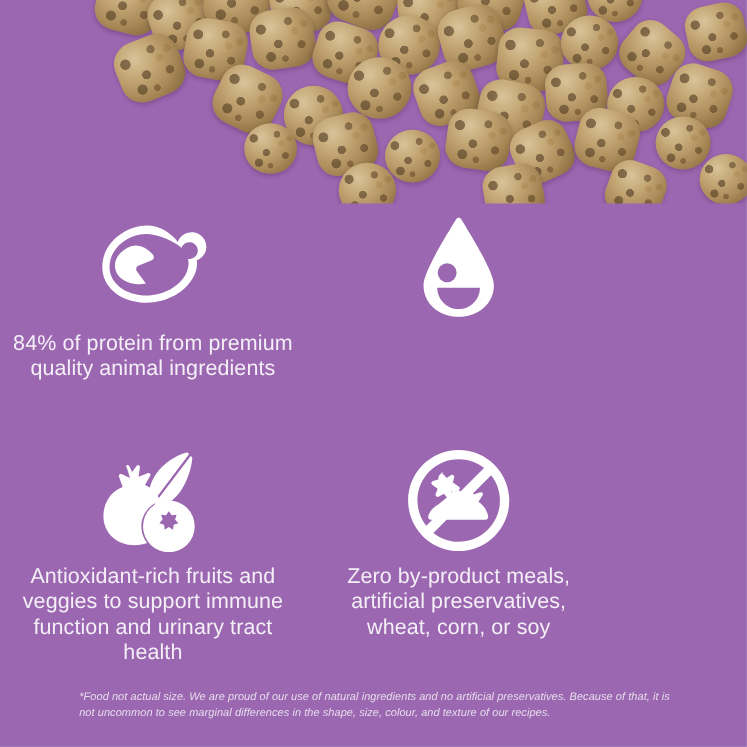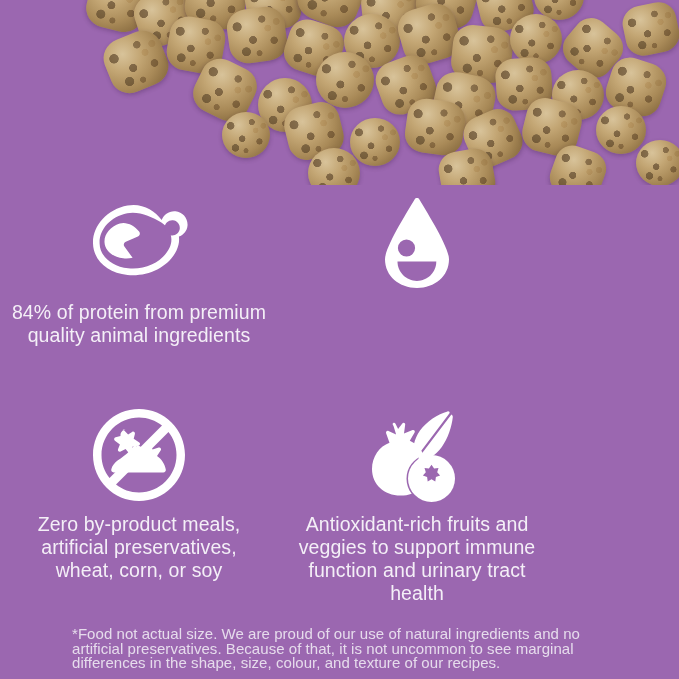--- a/index.html
+++ b/index.html
@@ -86,23 +86,24 @@
   .feature-r1 .feature-icon { padding-top: 10px; }
   .feature-r2 .feature-icon { padding-top: 14px; }
 
   
   #footnote {
     position: absolute;
     left: 72px;
     top: 627px;
     width: 540px;
     color: #e6dcec;
-    font-size: 15px;
+    font-size: 10px;
     line-height: 14.6px;
     letter-spacing: .05px;
+    font-style: italic;
   }
 </style>
 </head>
 <body>
 
 <div id="page">
 
   <div id="kibble-band">
     <div class="kibble kb-sq" style="left:88px;  top:-26px; width:58px; height:56px; transform:rotate(14deg);"></div>
     <div class="kibble kb-sq" style="left:136px; top:-8px;  width:56px; height:52px; transform:rotate(-18deg);"></div>
@@ -169,43 +170,43 @@
         <svg width="84" height="92" viewBox="0 0 84 92" aria-hidden="true">
           <path fill="#ffffff" d="M42 1c-1 0-1.9.5-2.4 1.4C34.7 11 10 49.2 10 62.3 10 79.2 24.3 91 42 91s32-11.8 32-28.7C74 49.2 49.3 11 44.4 2.4 43.9 1.5 43 1 42 1z"></path>
           <circle cx="31.5" cy="51" r="8.6" fill="#9b67b0"></circle>
           <path d="M22.5 64.5c0 10.7 8.7 19.4 19.4 19.4s19.4-8.7 19.4-19.4H22.5z" fill="#9b67b0"></path>
         </svg>
       </div>
     </div>
 
     <div class="feature feature-r2">
       <div class="feature-icon">
-        <svg width="96" height="96" viewBox="0 0 96 96" aria-hidden="true">
-          <g fill="#ffffff">
-            <path d="M48 2C22.6 2 2 22.6 2 48s20.6 46 46 46 46-20.6 46-46S73.4 2 48 2zm0 8.5c8.7 0 16.7 3 23 8L18.5 71c-5-6.3-8-14.3-8-23 0-20.7 16.8-37.5 37.5-37.5zm0 75c-8.7 0-16.7-3-23-8L77.5 25c5 6.3 8 14.3 8 23 0 20.7-16.8 37.5-37.5 37.5z"></path>
-            <path d="M34.6 22.6c-3.2.4-5.4 3.2-5.1 6.3l-4.9 1.3c-1.6.4-2 2.5-.7 3.5l5 3.7-1.9 4.8c-.6 1.6 1.1 3.1 2.6 2.3l5-2.6 3.6 4.6c.9 1.2 2.9.6 3-.9l.4-6.2 5.9-.6c1.6-.2 2.1-2.3.8-3.2l-5.6-3.9 1.2-4.8c.4-1.6-1.4-2.9-2.8-2l-4 2.6-3.6-3.8c-1.1-1.2-2.2-1.3-3.9-1.1-1.6.2-.1 0 0 0z"></path>
-            <path d="M45.3 34.4c-3.4 7.6-10.8 13.8-18.4 18.9-3 2-5.7 5.4-6.6 9-.4 1.6.8 3.1 2.4 3.1h49.6c1.6 0 2.8-1.4 2.5-3-1.1-5.6-4.3-10.3-8.8-13.3l3.8-5.9c.9-1.4-.5-3.2-2.1-2.7l-6.2 2-2-6.1c-.5-1.6-2.7-1.8-3.5-.3l-3 5.6-5.5-3.2c-1-.6-2.2-.2-2.2 1.9z"></path>
-          </g>
-        </svg>
-      </div>
-      <div class="feature-text">Zero by-product meals, artificial preservatives, wheat, corn, or soy</div>
-    </div>
-
-    <div class="feature feature-r2">
-      <div class="feature-icon">
         <svg width="98" height="94" viewBox="0 0 98 94" aria-hidden="true">
           <g fill="#ffffff">
             <path d="M79.5 3.4C70 6 58.5 13.3 52 22.6c-6.1 8.8-8 18.3-5.2 25 .4 1 1.7 1.3 2.5.5L81.3 5.6c.9-1 0-2.6-1.8-2.2z"></path>
             <path d="M83.4 6.6L50.8 49.5c-.7.9-.1 2.3 1.1 2.4 7.3.6 15.7-4.2 21.7-12.6 6.3-8.9 10.2-20.5 11.2-30.3.2-1.8-1.6-2.7-1.4-2.4z"></path>
             <path d="M25.6 18.2l2.5 8.4-7.6-3.6c-1.4-.7-2.9.7-2.4 2.2l3.4 9.6C11.6 38.3 4 48.7 4 61c0 15.5 12.1 26.6 28.5 26.6 4 0 7.8-.7 11.2-1.9-3.3-4.2-5.2-9.4-5.2-15 0-10.9 7.2-20.1 17.2-23.4-2.5-6.4-7.5-11.6-13.9-14.5l4.8-8.2c.8-1.4-.5-3.1-2-2.5l-8.6 3.3 1.2-8.8c.2-1.7-1.9-2.6-2.9-1.2l-4.2 5.6-2.6-5.3c-.7-1.5-2.9-1.1-2.9.5z"></path>
             <circle cx="63.5" cy="70.5" r="23.5"></circle>
           </g>
           <path d="M63.5 56.8l2.6 3.6 4.4-.5-1.3 4.3 2.9 3.4-4.2 1.5-.6 4.4-3.8-2.3-3.8 2.3-.6-4.4-4.2-1.5 2.9-3.4-1.3-4.3 4.4.5z" fill="#9b67b0"></path>
           <circle cx="63.5" cy="65.5" r="3.1" fill="#9b67b0"></circle>
         </svg>
       </div>
       <div class="feature-text">Antioxidant-rich fruits and veggies to support immune function and urinary tract health</div>
     </div>
+
+    <div class="feature feature-r2">
+      <div class="feature-icon">
+        <svg width="96" height="96" viewBox="0 0 96 96" aria-hidden="true">
+          <g fill="#ffffff">
+            <path d="M48 2C22.6 2 2 22.6 2 48s20.6 46 46 46 46-20.6 46-46S73.4 2 48 2zm0 8.5c8.7 0 16.7 3 23 8L18.5 71c-5-6.3-8-14.3-8-23 0-20.7 16.8-37.5 37.5-37.5zm0 75c-8.7 0-16.7-3-23-8L77.5 25c5 6.3 8 14.3 8 23 0 20.7-16.8 37.5-37.5 37.5z"></path>
+            <path d="M34.6 22.6c-3.2.4-5.4 3.2-5.1 6.3l-4.9 1.3c-1.6.4-2 2.5-.7 3.5l5 3.7-1.9 4.8c-.6 1.6 1.1 3.1 2.6 2.3l5-2.6 3.6 4.6c.9 1.2 2.9.6 3-.9l.4-6.2 5.9-.6c1.6-.2 2.1-2.3.8-3.2l-5.6-3.9 1.2-4.8c.4-1.6-1.4-2.9-2.8-2l-4 2.6-3.6-3.8c-1.1-1.2-2.2-1.3-3.9-1.1-1.6.2-.1 0 0 0z"></path>
+            <path d="M45.3 34.4c-3.4 7.6-10.8 13.8-18.4 18.9-3 2-5.7 5.4-6.6 9-.4 1.6.8 3.1 2.4 3.1h49.6c1.6 0 2.8-1.4 2.5-3-1.1-5.6-4.3-10.3-8.8-13.3l3.8-5.9c.9-1.4-.5-3.2-2.1-2.7l-6.2 2-2-6.1c-.5-1.6-2.7-1.8-3.5-.3l-3 5.6-5.5-3.2c-1-.6-2.2-.2-2.2 1.9z"></path>
+          </g>
+        </svg>
+      </div>
+      <div class="feature-text">Zero by-product meals, artificial preservatives, wheat, corn, or soy</div>
+    </div>
   </div>
 
   <div id="footnote">*Food not actual size. We are proud of our use of natural ingredients and no artificial preservatives. Because of that, it is not uncommon to see marginal differences in the shape, size, colour, and texture of our recipes.</div>
 
 </div>
 
 </body></html>

